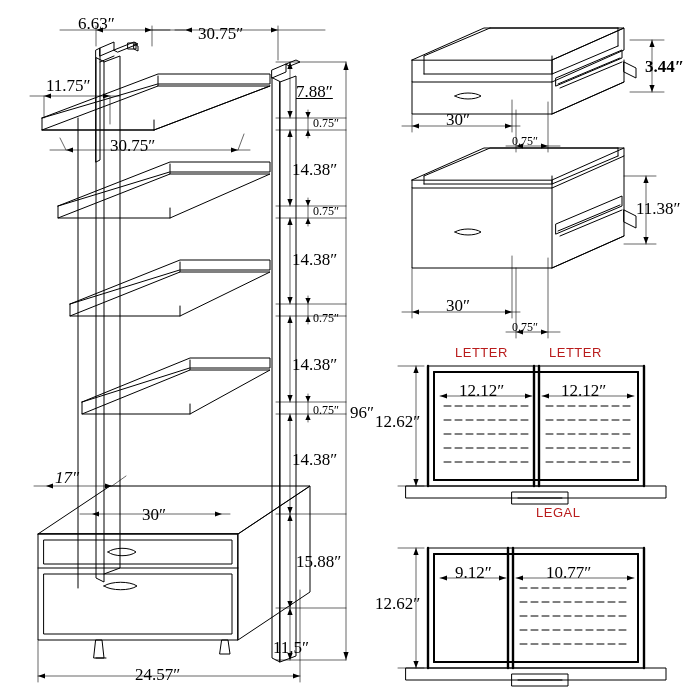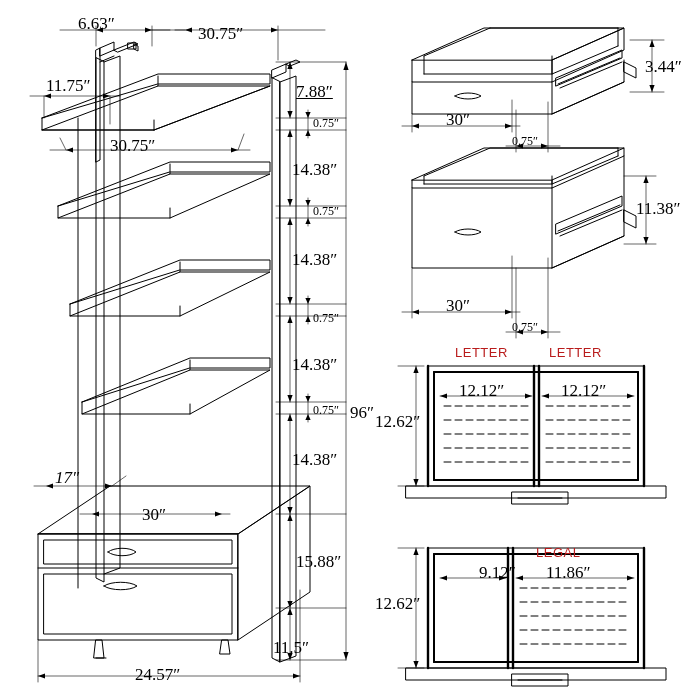--- a/index.html
+++ b/index.html
@@ -398,30 +398,30 @@
 <span class="dim" style="left:292px;top:355px;">14.38″</span>
 <span class="dim" style="left:350px;top:355px;margin-top:48px;">96″</span>
 <span class="dim small" style="left:313px;top:403px;">0.75″</span>
 <span class="dim" style="left:292px;top:450px;">14.38″</span>
 <span class="dim" style="left:55px;top:468px;font-style:italic;">17″</span>
 <span class="dim" style="left:142px;top:505px;">30″</span>
 <span class="dim" style="left:296px;top:552px;">15.88″</span>
 <span class="dim" style="left:273px;top:638px;">11.5″</span>
 <span class="dim" style="left:135px;top:665px;">24.57″</span>
 
-<span class="dim" style="left:645px;top:57px;">3.44″</span>
+<span class="dim" style="left:645px;top:57px;font-weight:bold;">3.44″</span>
 <span class="dim" style="left:446px;top:110px;">30″</span>
 <span class="dim small" style="left:512px;top:134px;">0.75″</span>
 
 <span class="dim" style="left:636px;top:199px;">11.38″</span>
 <span class="dim" style="left:446px;top:296px;">30″</span>
 <span class="dim small" style="left:512px;top:320px;">0.75″</span>
 
 <span class="label" style="left:455px;top:345px;">LETTER</span>
 <span class="label" style="left:549px;top:345px;">LETTER</span>
 <span class="dim" style="left:459px;top:381px;">12.12″</span>
 <span class="dim" style="left:561px;top:381px;">12.12″</span>
 <span class="dim" style="left:375px;top:412px;">12.62″</span>
 
-<span class="label" style="left:536px;top:545px;">LEGAL</span>
-<span class="dim" style="left:455px;top:563px;margin-left:24px;">9.12″</span>
-<span class="dim" style="left:546px;top:563px;">11.86″</span>
+<span class="label" style="left:536px;top:505px;">LEGAL</span>
+<span class="dim" style="left:455px;top:563px;">9.12″</span>
+<span class="dim" style="left:546px;top:563px;">10.77″</span>
 <span class="dim" style="left:375px;top:594px;">12.62″</span>
 
 </body></html>

